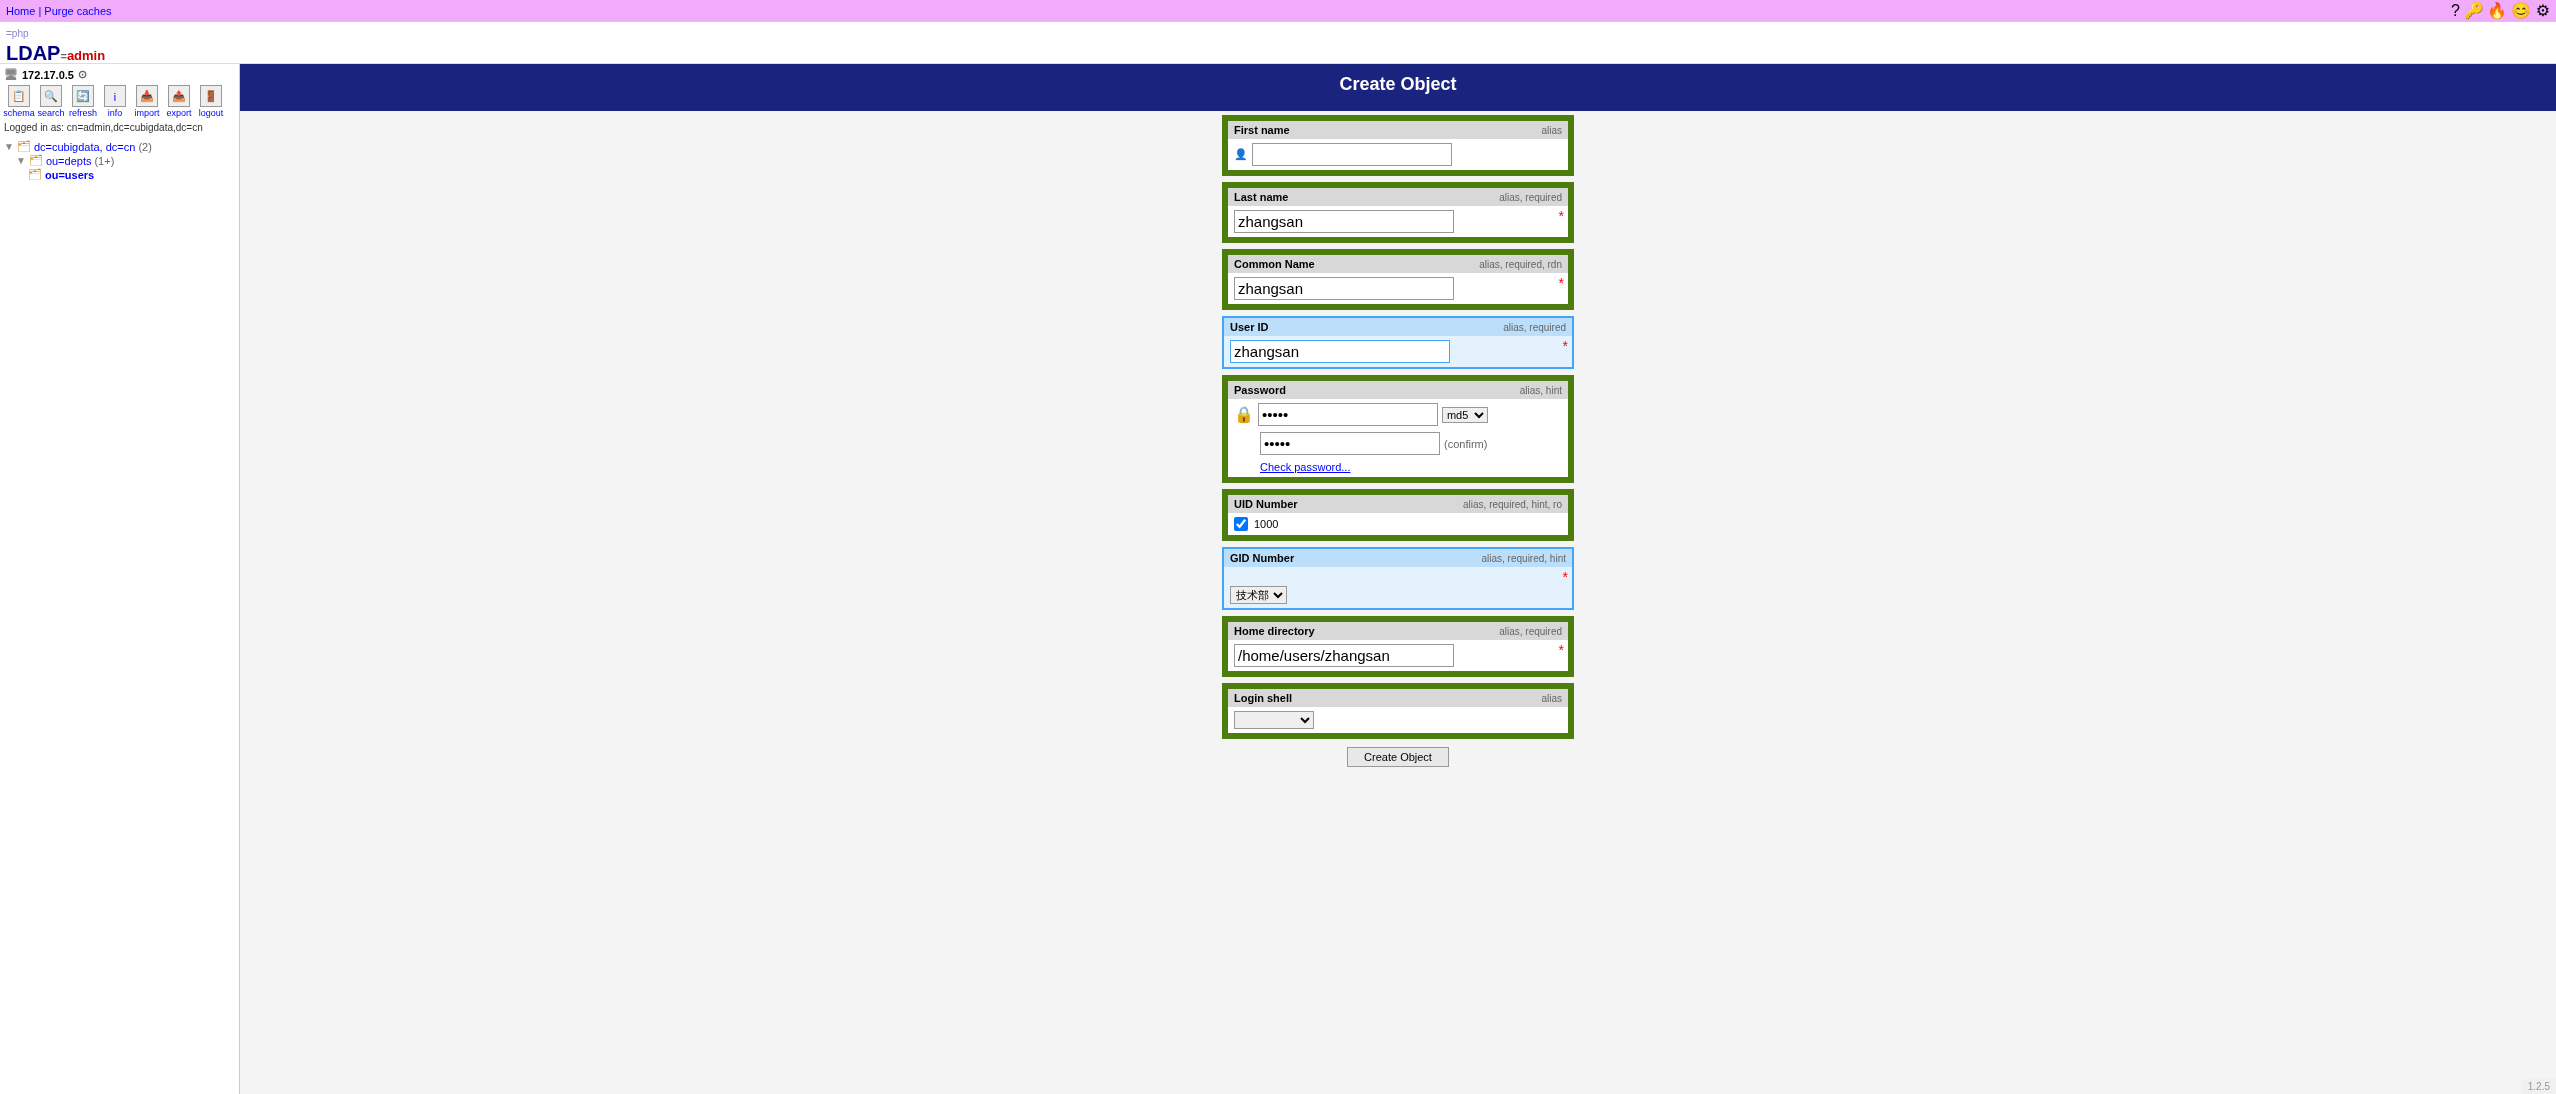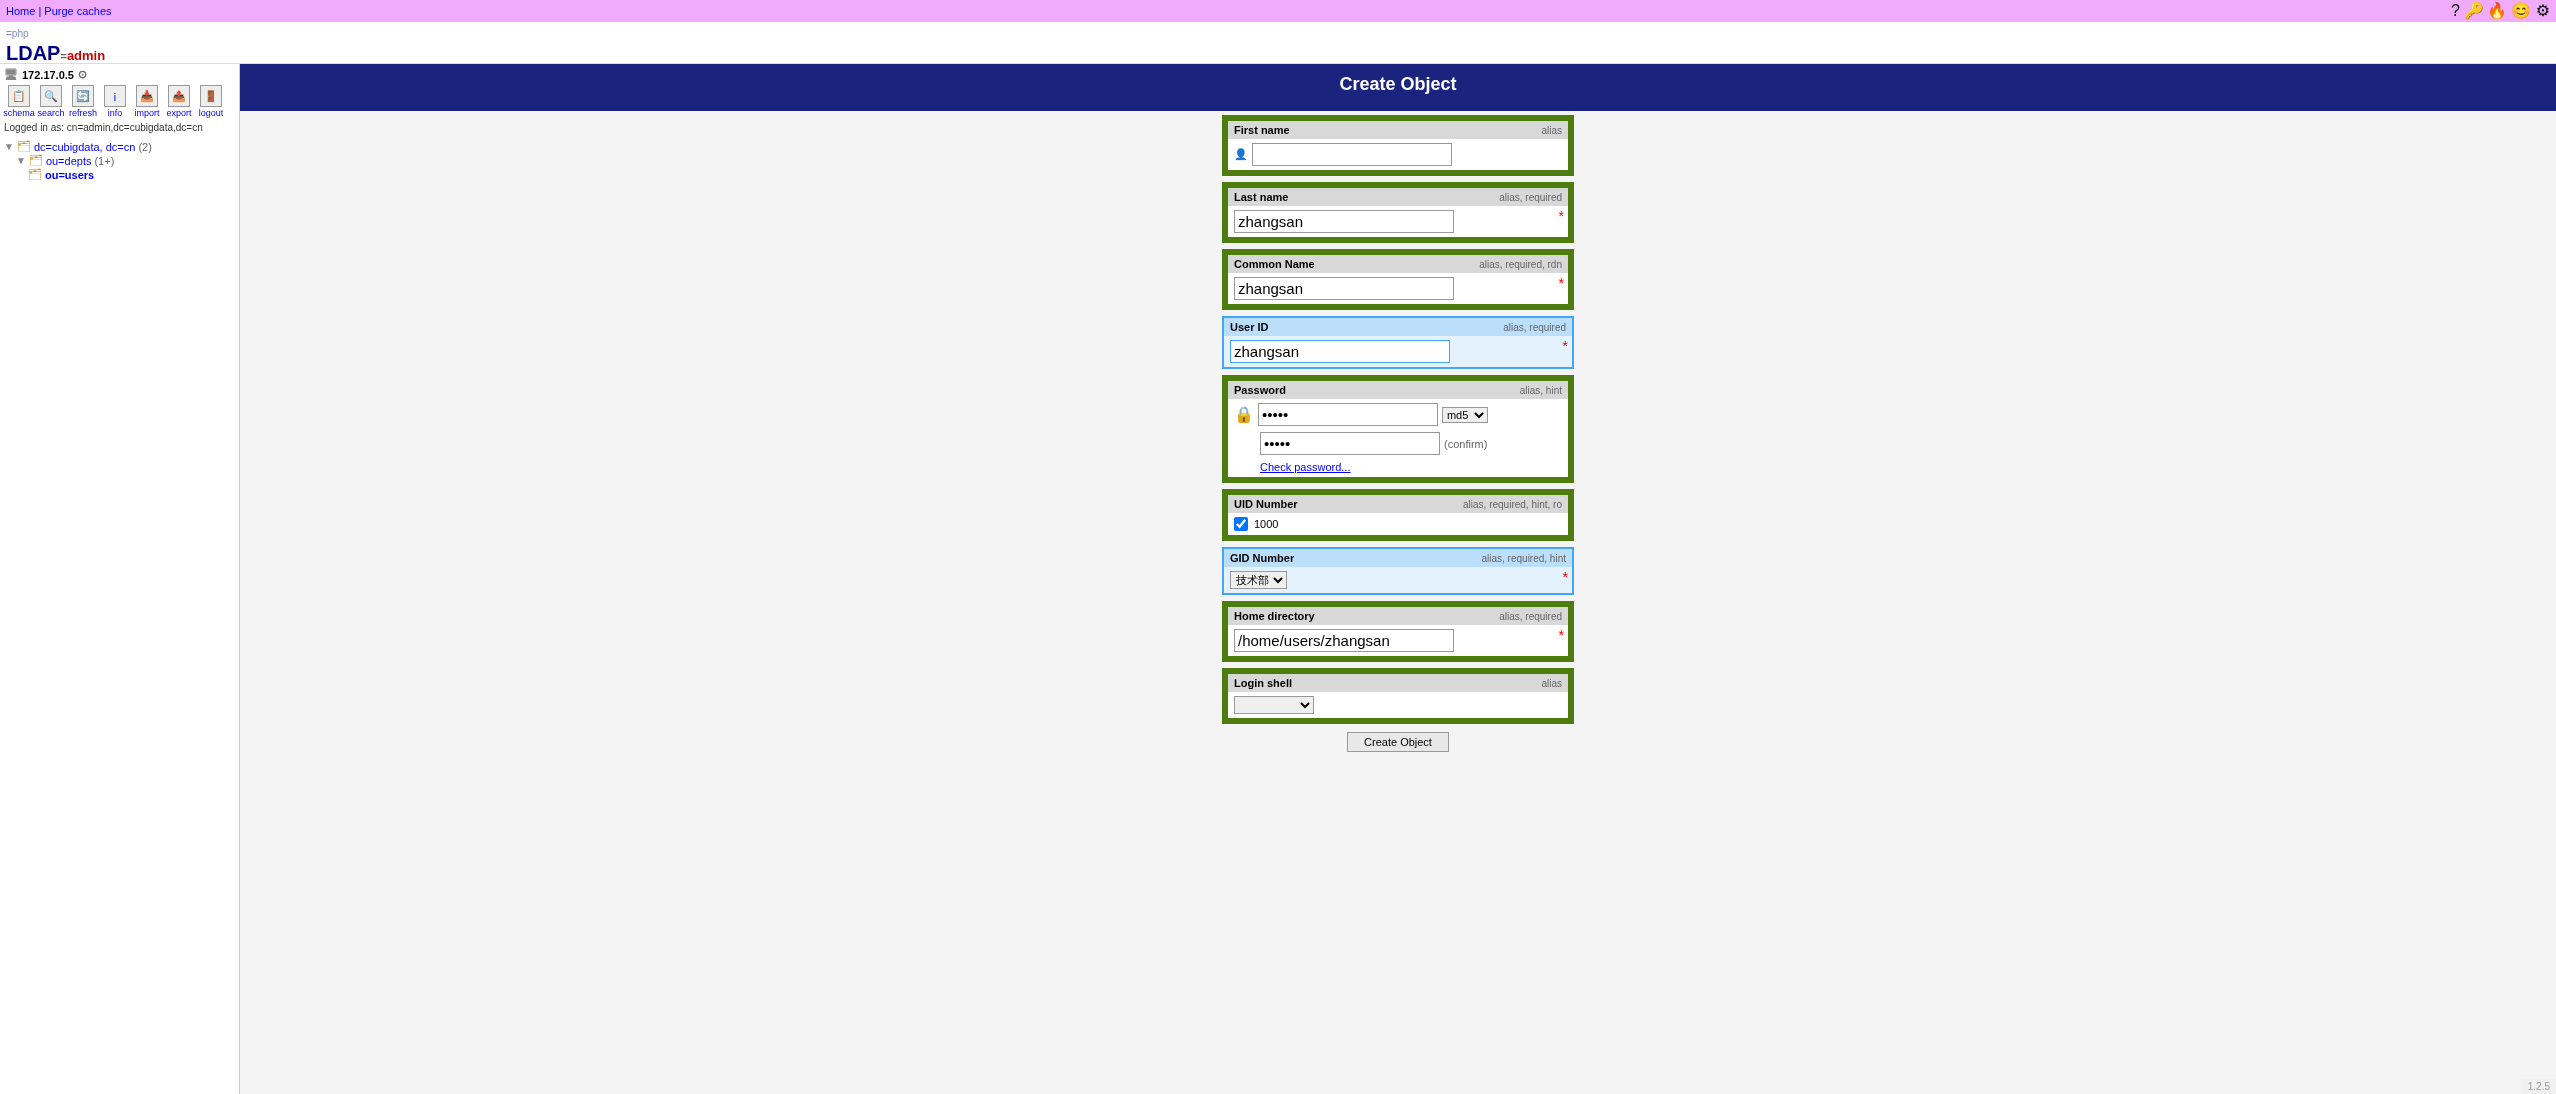--- a/index.html
+++ b/index.html
@@ -207,20 +207,21 @@
       align-items: center;
       gap: 6px;
     }
     .uid-checkbox { width: 14px; height: 14px; }
     .uid-value { font-size: 11px; }
 
     .gid-select {
       border: 1px solid #999;
       font-size: 11px;
       padding: 1px;
+      margin-top: 15px;
     }
 
     .login-shell-select {
       border: 1px solid #999;
       font-size: 11px;
       padding: 1px;
       width: 80px;
     }
 
     .create-btn {

